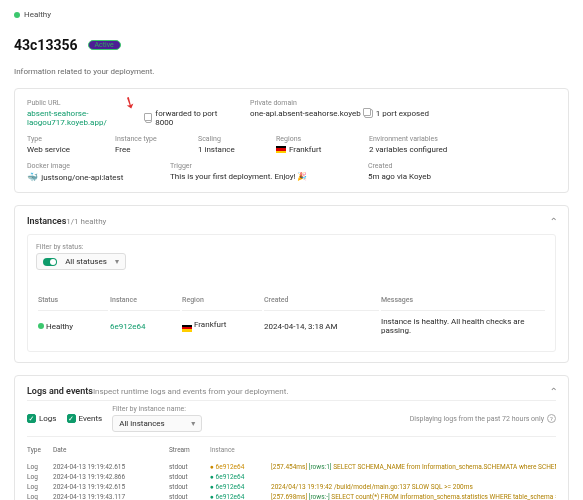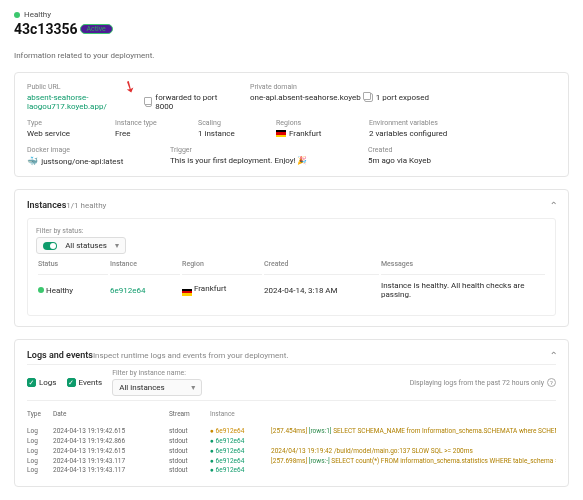--- a/index.html
+++ b/index.html
@@ -1,20 +1,20 @@
 <!DOCTYPE html>
 <html><head>
 <meta charset="utf-8">
 <style>
 *{box-sizing:border-box;margin:0;padding:0;font-family:-apple-system,BlinkMacSystemFont,"Segoe UI",Roboto,sans-serif}
 body{background:#fff;font-size:8px;color:#2a2a2a;width:583px}
 .page{padding:10px 14px}
 .hdr-status{display:flex;align-items:center;gap:4px;color:#4a4a4a;font-size:8px}
 .dot-g{width:6px;height:6px;border-radius:50%;background:#3cc76e;display:inline-block}
-.title-row{display:flex;align-items:center;gap:2px;margin-top:2px}
+.title-row{display:flex;align-items:center;gap:10px;margin-top:18px}
 .title{font-size:14px;font-weight:700;color:#111}
 .badge{border:1px solid #3cc76e;color:#2fa85c;border-radius:8px;padding:0 6px;font-size:7px;background:#4c1d95}
 .subtitle{color:#6a6a6a;font-size:8px;margin-top:14px}
 .tabs{display:flex;gap:14px;border-bottom:1px solid #e5e5e5;margin-top:10px}
 .tab{padding:4px 0;font-size:8px;color:#666;cursor:pointer}
 .tab.active{color:#0e9b6b;font-weight:600;border-bottom:2px solid #0e9b6b;margin-bottom:-1px}
 .card{border:1px solid #e5e5e5;border-radius:4px;margin-top:12px;padding:10px 12px;position:relative}
 .row{display:flex;gap:28px;margin-bottom:8px}
 .lbl{color:#8a8a8a;font-size:7px;margin-bottom:2px}
 .val{font-size:8px;color:#2a2a2a;display:flex;align-items:center;gap:3px}
@@ -27,21 +27,21 @@
 .arrow{position:absolute;left:108px;top:4px;color:#e03030;font-size:16px;transform:rotate(28deg)}
 .whale{color:#0e9b6b;font-size:9px}
 .expand{position:absolute;right:10px;top:10px;color:#888;font-size:10px;cursor:pointer}
 .sec-hdr{font-weight:600;font-size:9px;display:flex;align-items:center;gap:0}
 .subh{font-weight:400;color:#888;font-size:8px}
 .inner{border:1px solid #eee;border-radius:3px;margin-top:8px;padding:8px}
 .filter-box{display:inline-flex;align-items:center;gap:5px;border:1px solid #ddd;border-radius:3px;padding:3px 6px;background:#fafafa;min-width:90px;justify-content:space-between}
 .toggle{width:14px;height:8px;border-radius:4px;background:#0e9b6b;display:inline-flex;align-items:center;padding:1px}
 .toggle i{width:6px;height:6px;background:#fff;border-radius:50%;margin-left:auto}
 .chev{color:#888;font-size:8px}
-.tbl{width:100%;margin-top:0;font-size:8px}
+.tbl{width:100%;margin-top:20px;font-size:8px}
 .tbl th{text-align:left;color:#888;font-weight:500;font-size:7px;padding:4px 0}
 .tbl td{padding:6px 0;border-top:1px solid #eee}
 .cb{width:9px;height:9px;border:1px solid #0e9b6b;background:#0e9b6b;display:inline-flex;align-items:center;justify-content:center;color:#fff;font-size:7px;border-radius:2px}
 .logs{font-family:Menlo,Consolas,monospace;font-size:6.5px;margin-top:8px;line-height:1.35}
 .logs div{display:flex;gap:6px;padding:0.5px 0}
 .lt{width:20px;color:#666}.ld{width:110px;color:#666}.ls{width:35px;color:#666}.li{width:55px}
 .li.g{color:#0e9b6b}.li.y{color:#c98a00}
 .lm{flex:1;color:#444;white-space:nowrap;overflow:hidden}
 .yel{color:#b08000}
 .grn{color:#2a8a4a}

